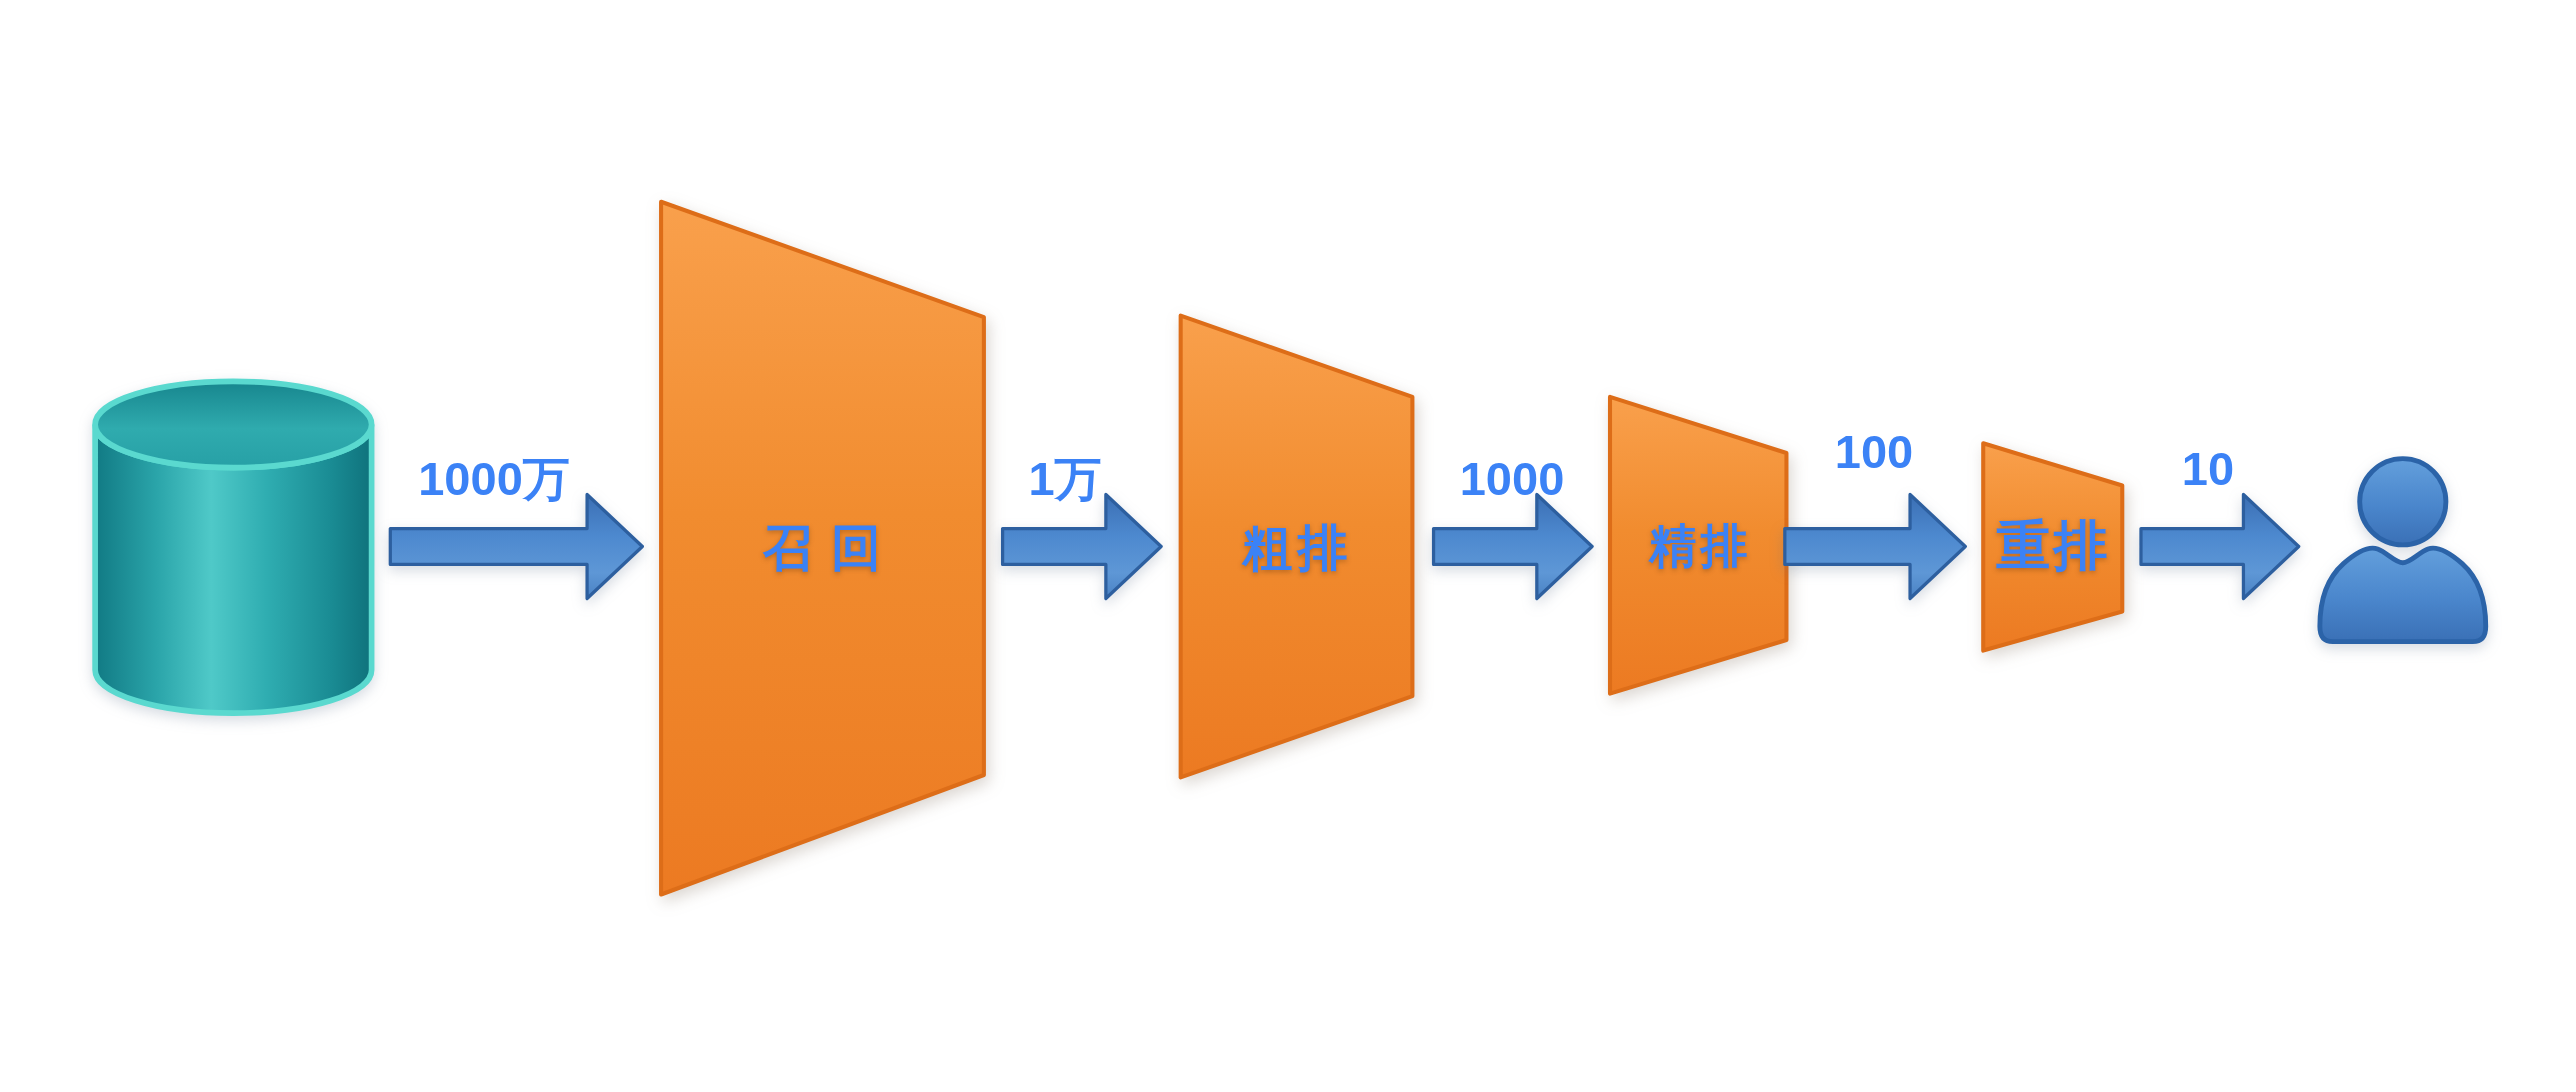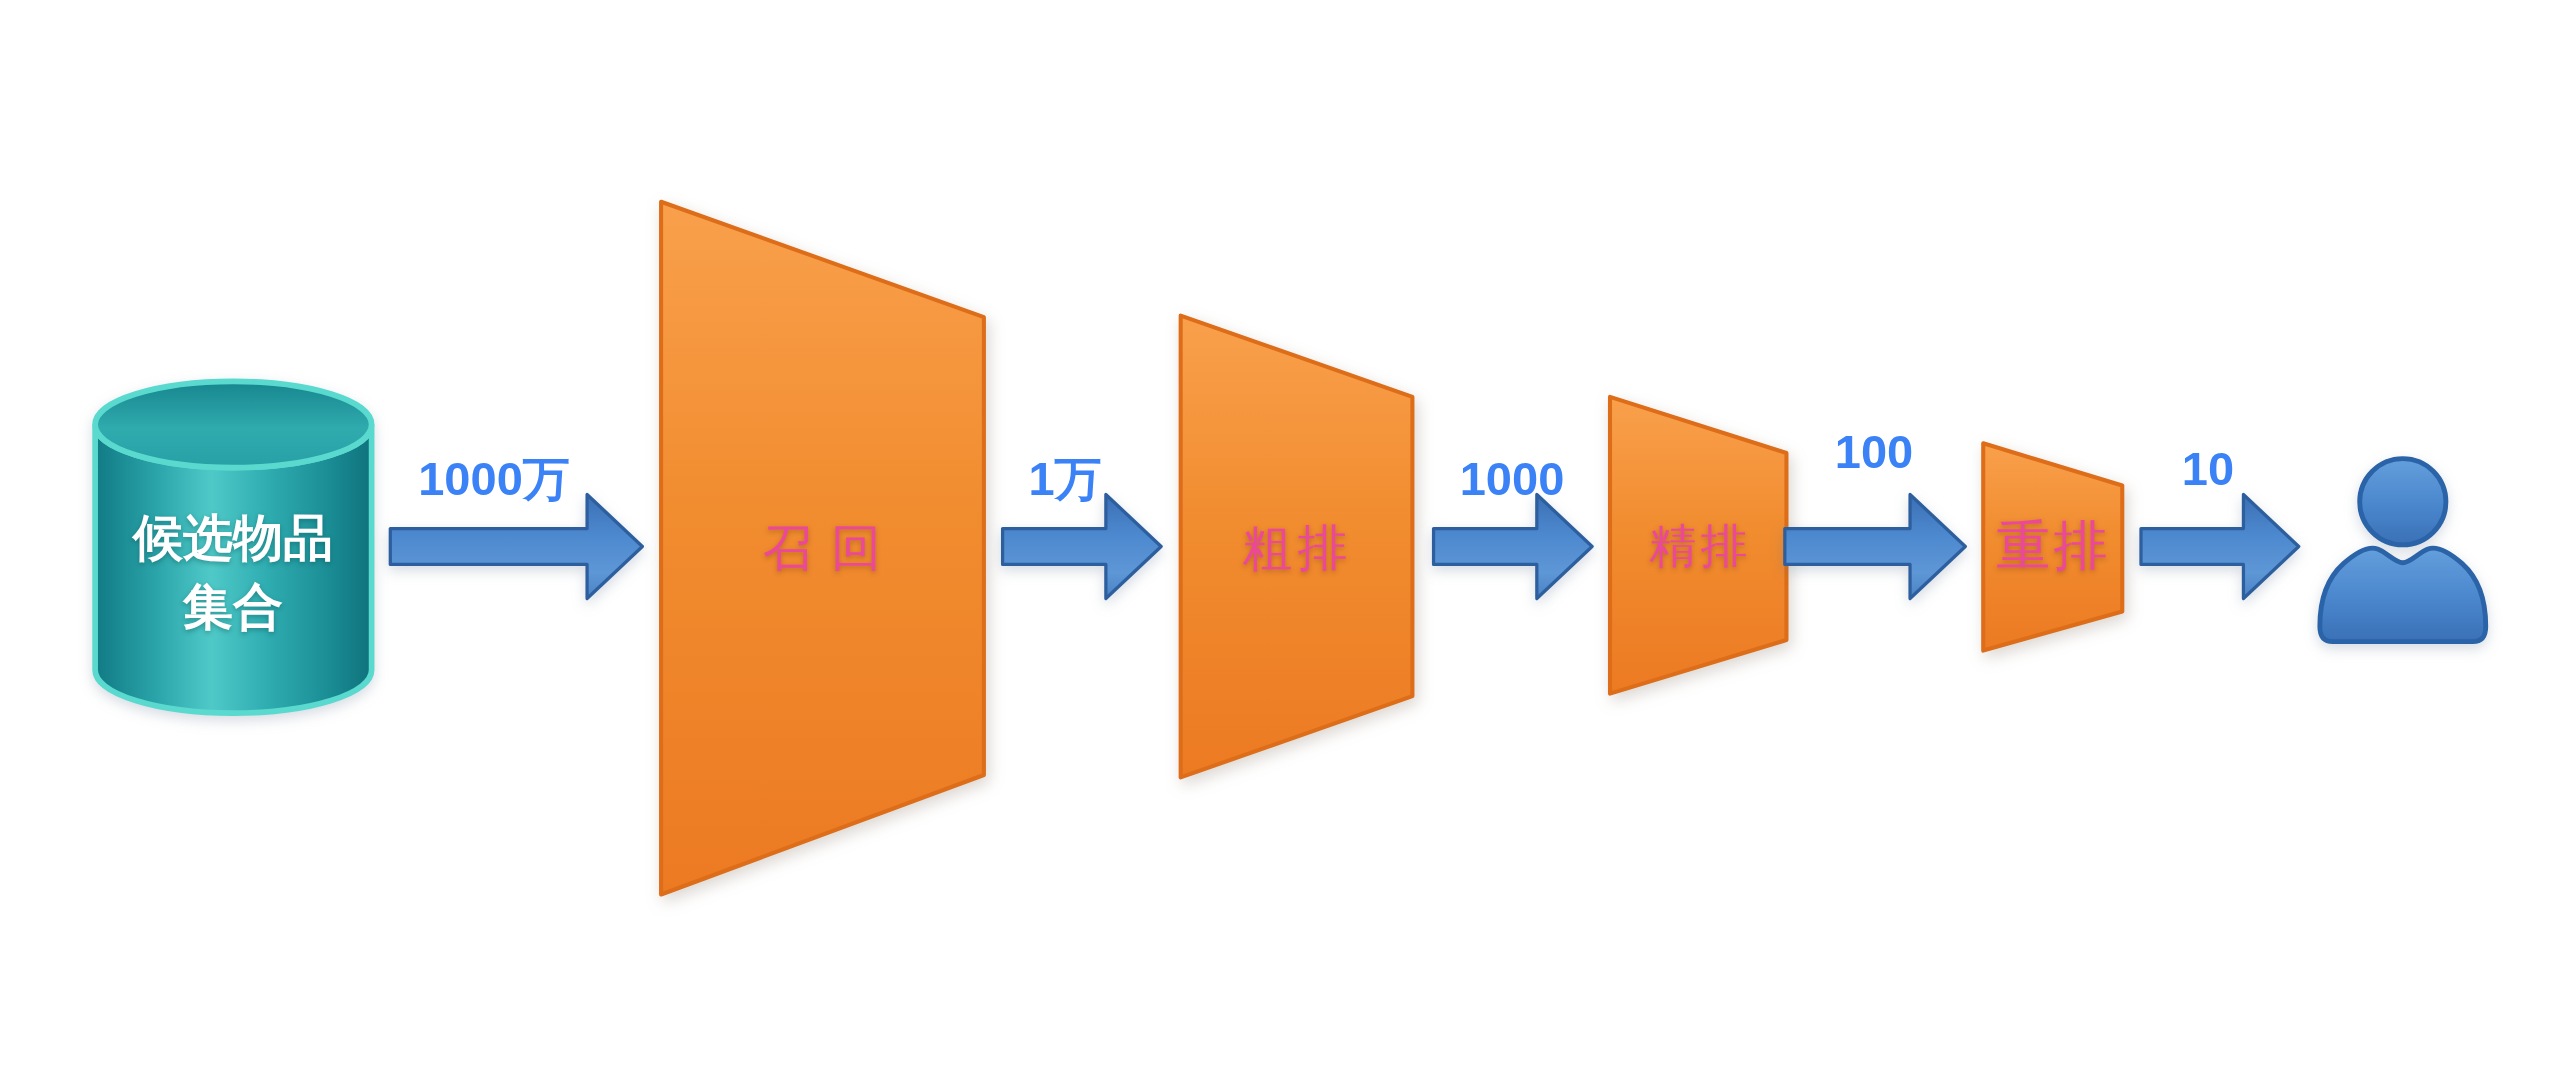--- a/index.html
+++ b/index.html
@@ -20,22 +20,22 @@
     left: 0; top: 0;
     width: 2576px;
     height: 1093px;
   }
   .abs {
     position: absolute;
     transform: translate(-50%, -50%);
     white-space: nowrap;
   }
   .stage-label {
-    color: #ec4899;
-    font-weight: 400;
+    color: #3b82f6;
+    font-weight: 700;
     text-shadow: 0 2.4px 5.7px rgba(90, 45, 5, 0.35);
   }
   .count-label {
     color: #3b82f6;
     font-size: 47px;
     font-weight: 700;
   }
   .db-label {
     color: #ffffff;
     font-weight: 700;
@@ -115,24 +115,20 @@
                C2853,734 2863,710 2882,693
                C2898,679 2913,671 2924,675
                C2935,679 2946,692 2955,692
                C2964,692 2975,679 2986,675
                C2997,671 3012,679 3028,693
                C3047,710 3057,734 3057,770
                C3057,783 3052,789 3041,789 Z" fill="url(#gradPerson)" stroke="#2b63a8" stroke-width="6" stroke-linejoin="round"></path>
     </g>
   </svg>
 
-  <div class="abs db-label" style="left:233px; top:573px;">
-    <div>候选物品</div>
-    <div>集合</div>
-  </div>
 
   <div class="abs stage-label" style="left:822px; top:548px; font-size:50px; letter-spacing:18px; margin-left:9px;">召回</div>
   <div class="abs stage-label" style="left:1295px; top:548px; font-size:50px; letter-spacing:4.9px; margin-left:2.4px;">粗排</div>
   <div class="abs stage-label" style="left:1698px; top:546px; font-size:47px; letter-spacing:4.1px; margin-left:2.4px;">精排</div>
   <div class="abs stage-label" style="left:2052px; top:546px; font-size:54px; letter-spacing:3.3px; margin-left:1.6px;">重排</div>
 
   <div class="abs count-label" style="left:494px;  top:479px;">1000万</div>
   <div class="abs count-label" style="left:1065px; top:479px;">1万</div>
   <div class="abs count-label" style="left:1512px; top:478px;">1000</div>
   <div class="abs count-label" style="left:1874px; top:451px;">100</div>

